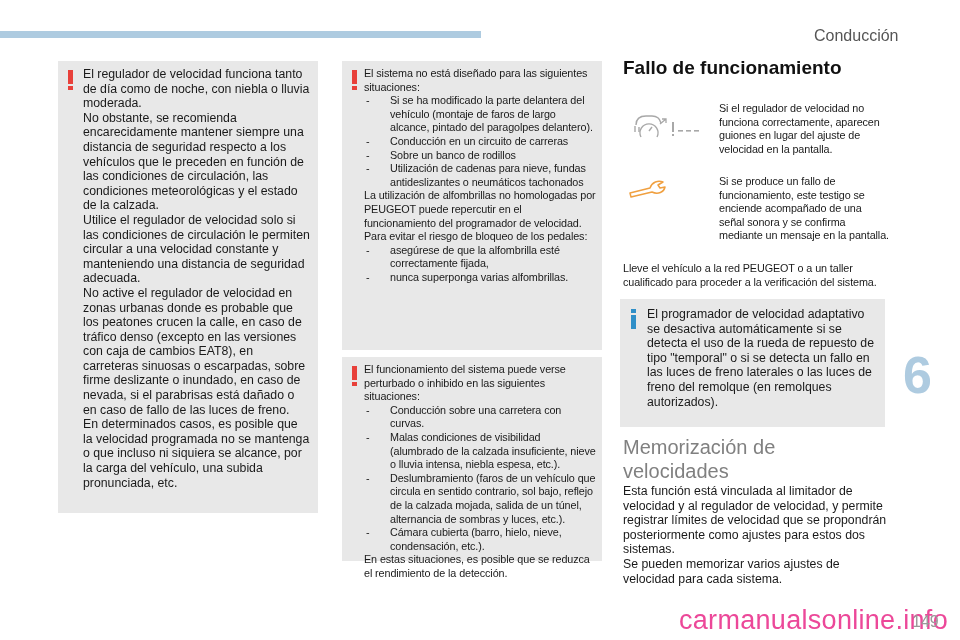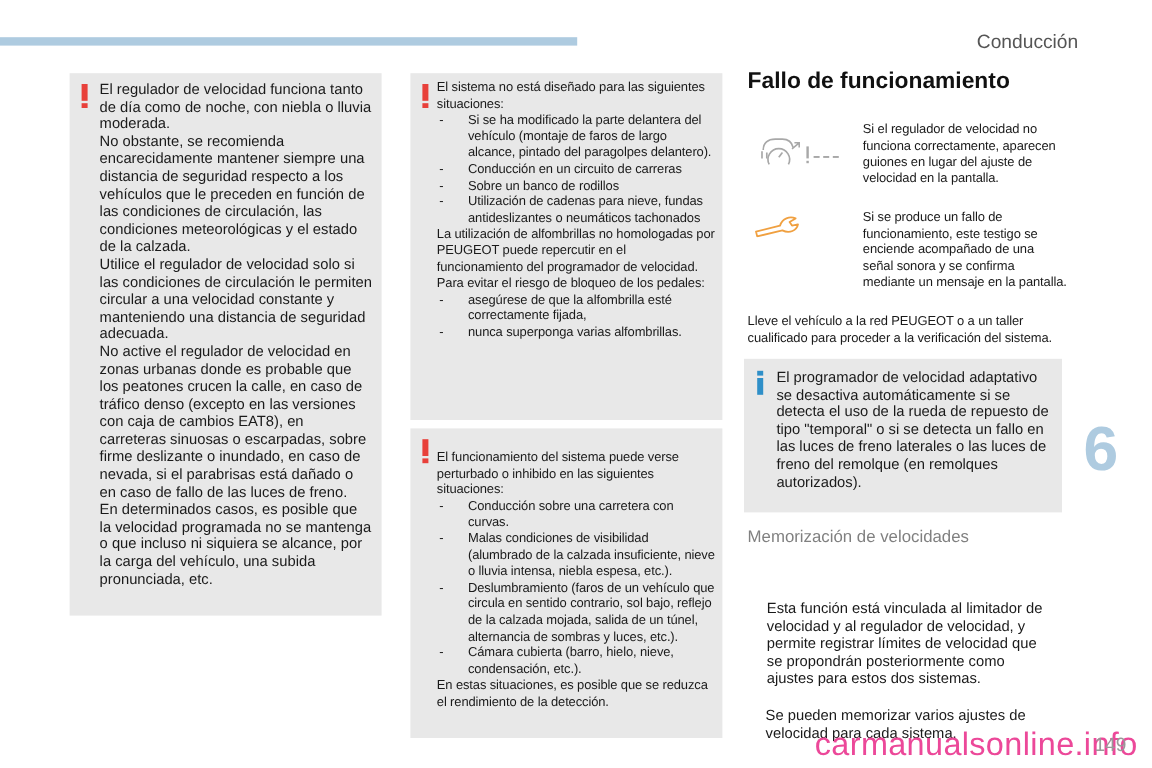--- a/index.html
+++ b/index.html
@@ -14,21 +14,21 @@
   .warn-icon .dot { width:5px; height:4px; background:#e8403a; margin-top:2px; }
   .info-icon { position:absolute; width:5px; }
   .info-icon .dot { width:5px; height:4px; background:#2f8fc8; }
   .info-icon .bar { width:5px; height:14px; background:#2f8fc8; margin-top:2px; }
   .t12 { font-size:12.3px; line-height:14.6px; }
   .t11 { font-size:10.8px; line-height:13.6px; letter-spacing:-0.1px; }
   .li { display:flex; }
   .li .dash { width:26px; flex:none; padding-left:2px; box-sizing:border-box; }
   .li .txt { flex:1; }
   .h2 { position:absolute; left:623px; top:57px; font-size:19px; font-weight:bold; color:#111;text-align:right; }
-  .h2b { position:absolute; left:623px; top:435px; font-size:14px; line-height:24px; color:#808080; }
+  .h2b { position:absolute; left:623px; top:435px; font-size:20px; line-height:24px; color:#808080; }
   .side-num { position:absolute; left:903px; top:345px; font-size:52px; font-weight:bold; color:#aecbe0; }
   .watermark { position:absolute; left:679px; top:605px; font-size:27px; color:#ec4899; letter-spacing:0.3px; }
   .pagenum { position:absolute; left:912px; top:613px; font-size:16px; color:#999; }
 </style>
 </head>
 <body>
 
 <div class="topbar"></div>
 <div class="chapter-title">Conducción</div>
 
@@ -71,21 +71,21 @@
   <div class="li">
       <span class="dash">-</span>
       <span class="txt">asegúrese de que la alfombrilla esté correctamente fijada,</span>
     </div>
   <div class="li">
       <span class="dash">-</span>
       <span class="txt">nunca superponga varias alfombrillas.</span>
     </div>
 </div>
 
-<div class="box t11" style="left:342px; top:357px; width:260px; height:258px; padding:18px 6px 0 22px;">
+<div class="box t11" style="left:342px; top:357px; width:260px; height:204px; padding:6px 6px 0 22px;">
   <div class="warn-icon" style="left:10px; top:9px;">
     <div class="bar"></div>
       <div class="dot"></div>
   </div>
   <p>El funcionamiento del sistema puede verse perturbado o inhibido en las siguientes situaciones:</p>
   <div class="li">
       <span class="dash">-</span>
       <span class="txt">Conducción sobre una carretera con curvas.</span>
     </div>
   <div class="li">
@@ -134,20 +134,20 @@
   <div class="info-icon" style="left:11px; top:10px;">
     <div class="dot"></div>
       <div class="bar"></div>
   </div>
   <p>El programador de velocidad adaptativo se desactiva automáticamente si se detecta el uso de la rueda de repuesto de tipo "temporal" o si se detecta un fallo en las luces de freno laterales o las luces de freno del remolque (en remolques autorizados).</p>
 </div>
 
 <div class="h2b" style="width:200px;">Memorización de velocidades</div>
 
 <div class="t12" style="position:absolute; left:623px; top:484px; width:270px;">
-  <p style="margin:16px">Esta función está vinculada al limitador de velocidad y al regulador de velocidad, y permite registrar límites de velocidad que se propondrán posteriormente como ajustes para estos dos sistemas.</p>
-  <p style="margin:15px">Se pueden memorizar varios ajustes de velocidad para cada sistema.</p>
+  <p style="margin:0">Esta función está vinculada al limitador de velocidad y al regulador de velocidad, y permite registrar límites de velocidad que se propondrán posteriormente como ajustes para estos dos sistemas.</p>
+  <p style="margin:0">Se pueden memorizar varios ajustes de velocidad para cada sistema.</p>
 </div>
 
 <div class="side-num">6</div>
 
 <div class="watermark">carmanualsonline.info</div>
 <div class="pagenum">149</div>
 
 </body></html>

